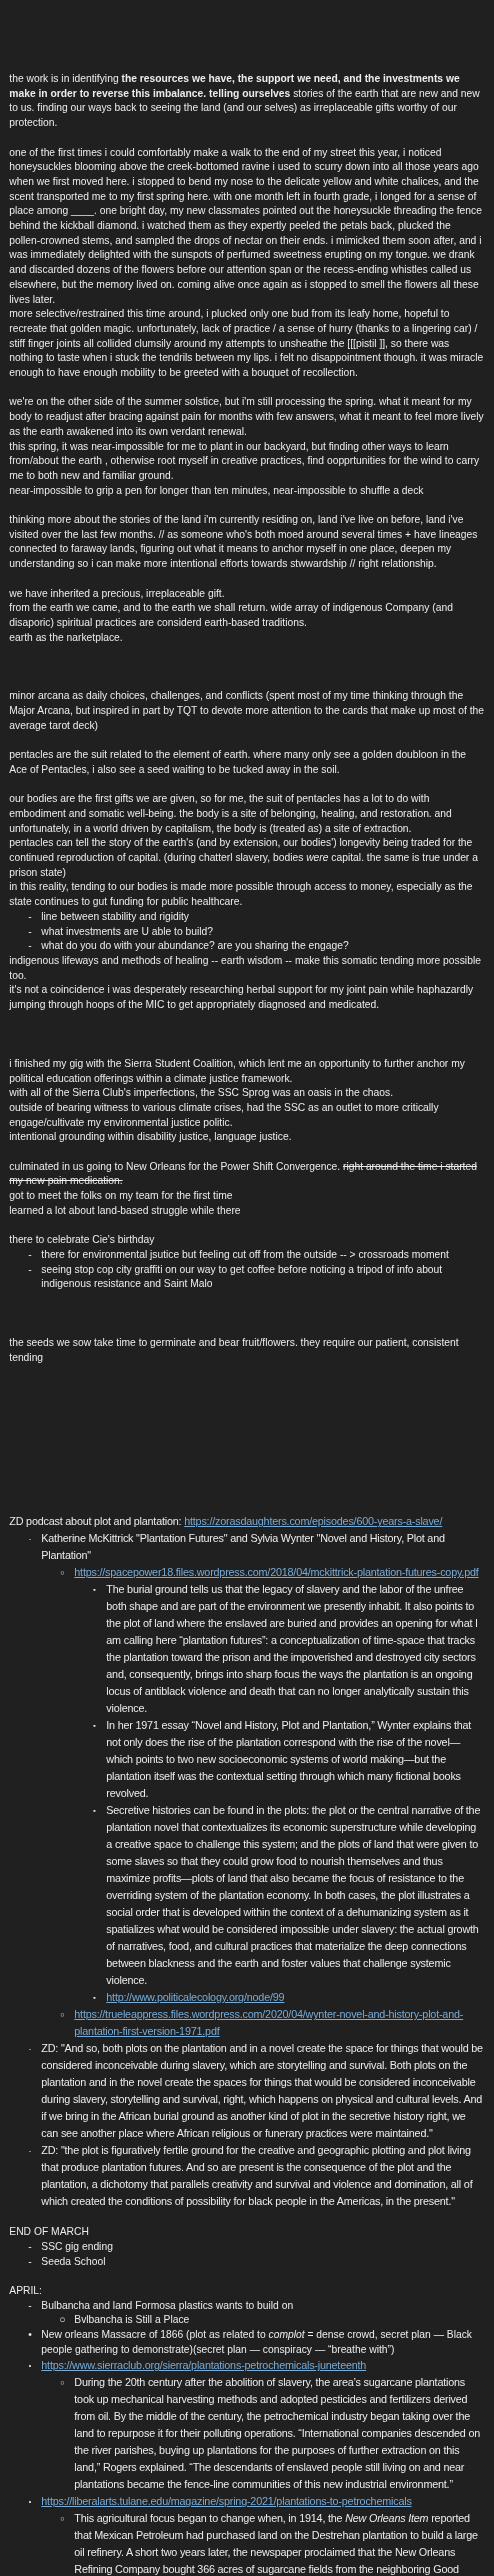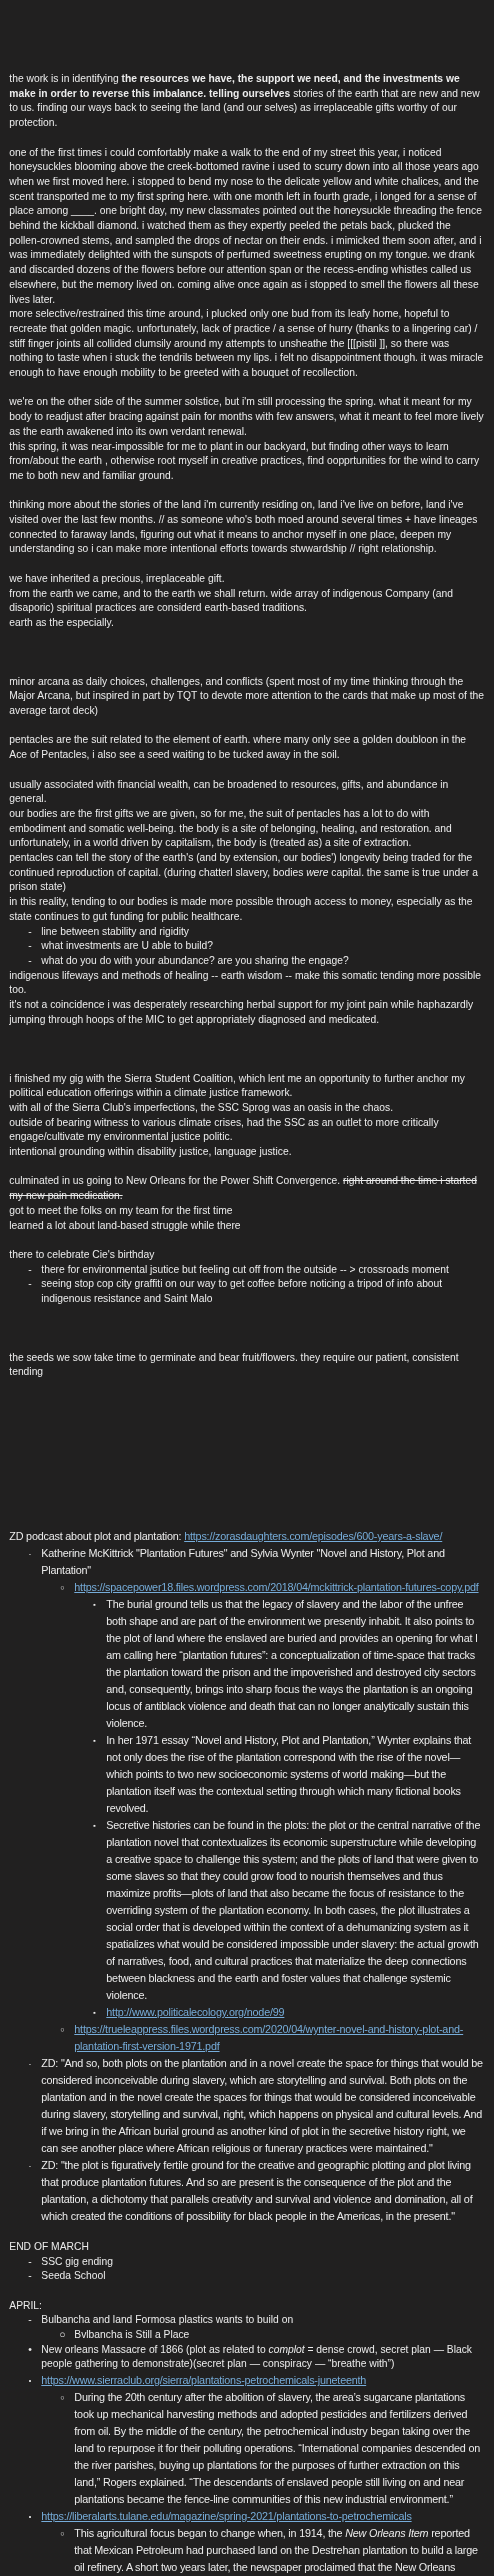--- a/index.html
+++ b/index.html
@@ -43,33 +43,33 @@
 
   <p>
     <span>the work is in identifying </span><b>the resources we have, the support we need, and the investments we make in order to reverse this imbalance. telling ourselves</b><span> stories of the earth that are new and new to us. finding our ways back to seeing the land (and our selves) as irreplaceable gifts worthy of our protection.</span>
   </p>
   <div class="gap"></div>
   <p>one of the first times i could comfortably make a walk to the end of my street this year, i noticed honeysuckles blooming above the creek-bottomed ravine i used to scurry down into all those years ago when we first moved here. i stopped to bend my nose to the delicate yellow and white chalices, and the scent transported me to my first spring here. with one month left in fourth grade, i longed for a sense of place among ____. one bright day, my new classmates pointed out the  honeysuckle threading the fence behind the kickball diamond. i watched them as they expertly peeled the petals back, plucked the pollen-crowned stems, and sampled the drops of nectar on their ends. i mimicked them soon after, and i was immediately delighted with the sunspots of perfumed sweetness erupting on my tongue. we drank and discarded dozens of the flowers before our attention span or the recess-ending whistles called us elsewhere, but the memory lived on. coming alive once again as i stopped to smell the flowers all these lives later.</p>
   <p>more selective/restrained this time around, i plucked only one bud from its leafy home, hopeful to recreate that golden magic. unfortunately,  lack of practice / a sense of hurry (thanks to a lingering car) / stiff finger joints all collided clumsily around my attempts to unsheathe the [[[pistil ]], so there was nothing to taste when i stuck the tendrils between my lips. i felt no disappointment though. it was miracle enough to have enough mobility to be greeted with a bouquet of recollection.</p>
   <div class="gap"></div>
   <p>we're on the other side of the summer solstice, but i'm still processing the spring. what it meant for my body to readjust after bracing against pain for months with few answers, what it meant to feel more lively as the earth awakened into its own verdant renewal.</p>
   <p>this spring, it was near-impossible for me to plant in our backyard, but finding other ways to learn from/about the earth , otherwise root myself in creative practices, find oopprtunities for the wind to carry me to both new and familiar ground.</p>
+  <p>near-impossible to grip a pen for longer than ten minutes, near-impossible to shuffle a deck</p>
   <div class="gap"></div>
   <p>thinking more about the stories of the land i'm currently residing on, land i've live on before, land i've visited over the last few months. // as someone who's both moed around several times + have lineages connected to faraway lands, figuring out what it means to anchor myself in one place, deepen my understanding so i can make more intentional efforts towards stwwardship // right relationship.</p>
   <div class="gap"></div>
   <p>we have inherited a precious, irreplaceable gift.</p>
   <p>from the earth we came, and to the earth we shall return. wide array of indigenous Company (and disaporic) spiritual practices are considerd earth-based traditions.</p>
-  <p>earth as the especially.</p>
+  <p>earth as the narketplace.</p>
   <div class="gap3"></div>
 
   <p>minor arcana as daily choices, challenges, and conflicts (spent most of my time thinking through the Major Arcana, but inspired in part by TQT to devote more attention to the cards that make up most of the average tarot deck)</p>
   <div class="gap"></div>
   <p>pentacles are the suit related to the element of earth. where many only see  a golden doubloon in the Ace of Pentacles, i also see a seed waiting to be tucked away in the soil.</p>
   <div class="gap"></div>
-  <p>usually associated with financial wealth, can be broadened to resources, gifts, and abundance in general.</p>
   <p>our bodies are the first gifts we are given, so for me, the suit of pentacles has a lot to do with embodiment and somatic well-being.  the body is a site of belonging, healing, and restoration. and unfortunately, in a world driven by capitalism, the body is (treated as) a site of extraction.</p>
   <p>
     <span>pentacles can tell the story of the earth's (and by extension, our bodies') longevity being traded for the continued reproduction of capital. (during chatterl slavery, bodies </span><i>were</i><span> capital. the same is true under a prison state)</span>
   </p>
   <p>in this reality, tending to our bodies is made more possible through access to money, especially as the state continues to gut funding for public healthcare.</p>
   <ul>
     <li class="l1"><span class="mk">-</span><span>line between stability and rigidity</span></li>
     <li class="l1"><span class="mk">-</span><span>what investments are U able to build?</span></li>
     <li class="l1"><span class="mk">-</span><span>what do you do with your abundance? are you sharing the engage?</span></li>
   </ul>

